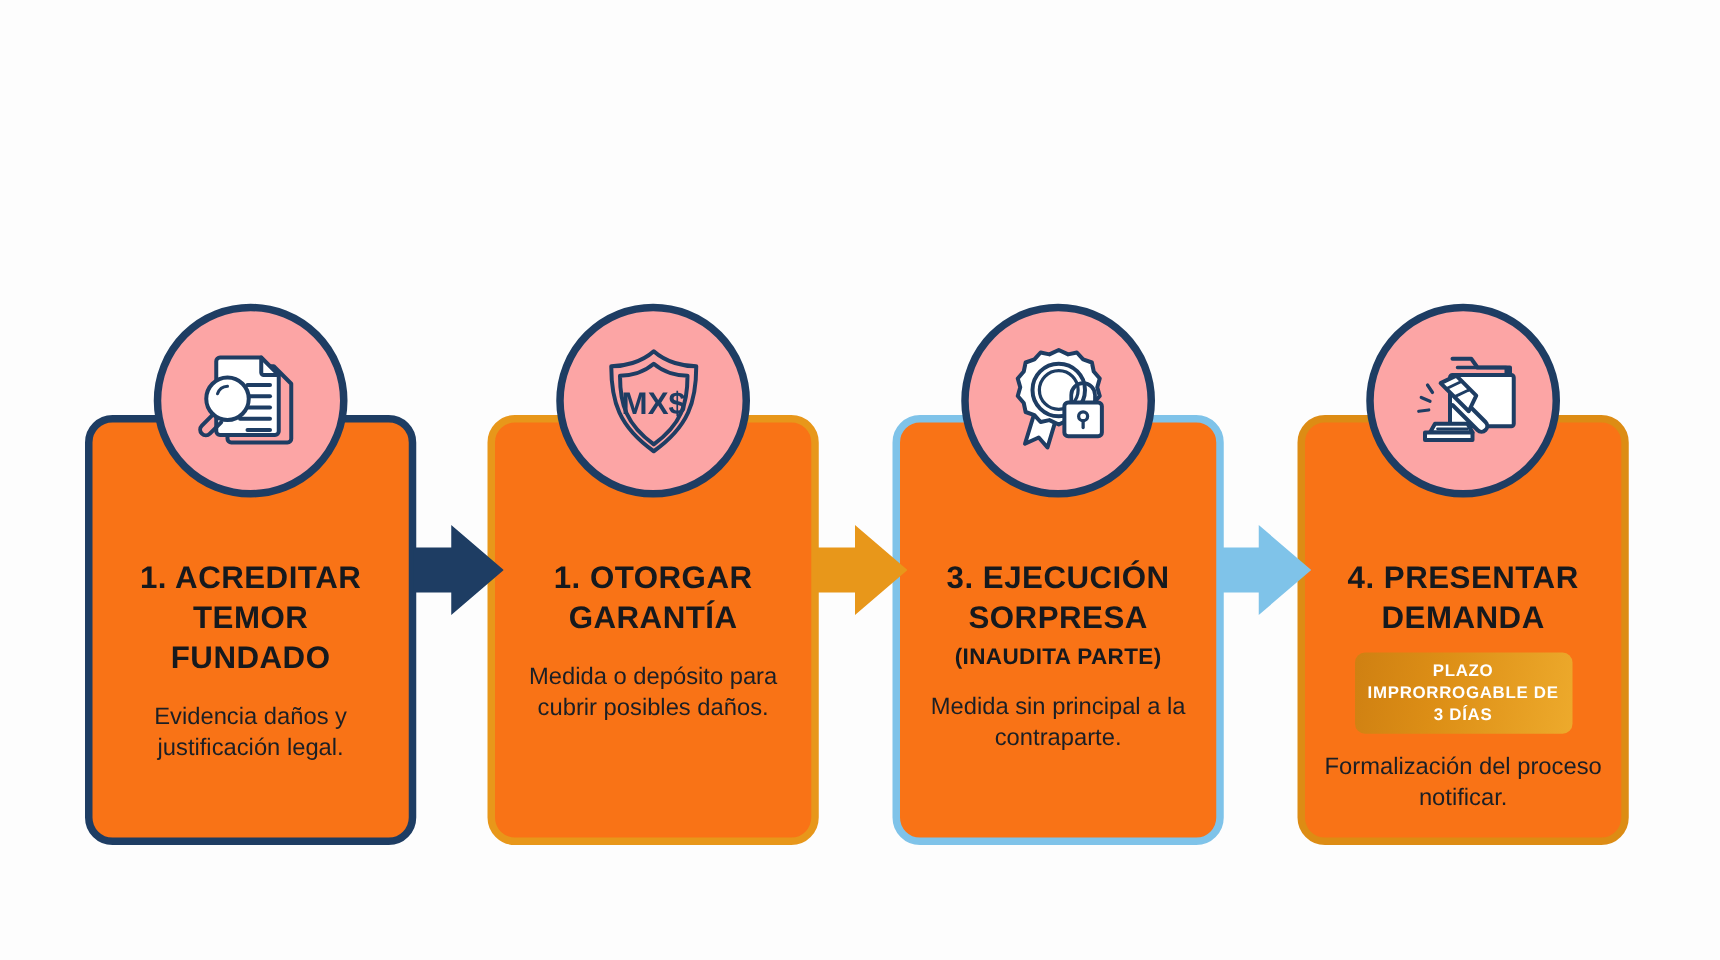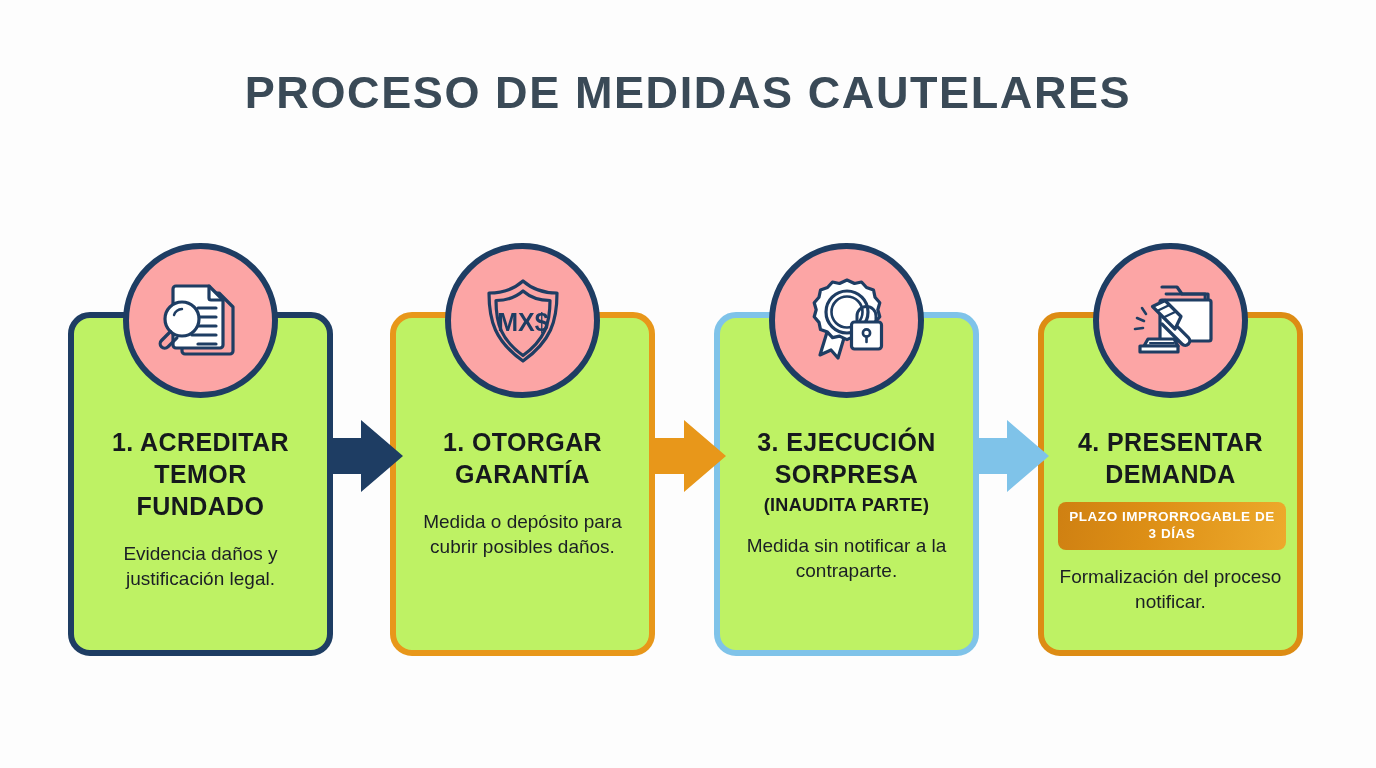--- a/index.html
+++ b/index.html
@@ -29,24 +29,24 @@
     font-weight: bold;
     letter-spacing: 1.6px;
     color: #3a4a57;
     line-height: 1.21;
     white-space: nowrap;
   }
 
   
   .card {
     position: absolute;
-    top: 312px;
+    top: 332px;
     width: 265px;
     height: 344px;
-    background: #bef264;
+    background: #f97316;
     border-radius: 22px;
     border-style: solid;
     border-width: 6px;
   }
   .card.c1 { left: 68px;   border-color: #1e3d63; }
   .card.c2 { left: 390px;  border-color: #e8971a; }
   .card.c3 { left: 714px;  border-color: #7fc3e9; }
   .card.c4 { left: 1038px; border-color: #e8971a;
              border-image: linear-gradient(100deg,#cf7f10 0%,#e8971a 45%,#eda22a 100%) 1;
              border-radius: 22px; }
@@ -78,21 +78,21 @@
     color: #1b1f25;
     line-height: 1.33;
     margin-top: 19px;
   }
   .card.c3 .card-desc { margin-top: 17px; }
 
   
   .badge {
     display: block;
     margin: 12px auto 0;
-    width: 228px;
+    width: 174px;
     padding: 6px 8px 7px;
     border-radius: 8px;
     background: linear-gradient(100deg, #cf8012 0%, #dd8f16 40%, #edaa2c 100%);
     color: #ffffff;
     font-size: 13.5px;
     font-weight: bold;
     letter-spacing: 0.55px;
     line-height: 1.28;
     text-align: center;
   }
@@ -130,42 +130,41 @@
   .arrow.a2 { left: 654px; }
   .arrow.a3 { left: 977px; }
   .arrow svg { display: block; }
 </style>
 </head>
 <body>
 
 <div class="canvas">
 
   <div class="title-block">
-    <div class="title-line">PROCESO DE MEDIDAS CAUTELARES</div>
   </div>
 
   <div class="card c1">
     <div class="card-body">
       <div class="card-heading">1. ACREDITAR TEMOR FUNDADO</div>
       <div class="card-desc">Evidencia daños y justificación legal.</div>
     </div>
   </div>
 
   <div class="card c2">
     <div class="card-body">
       <div class="card-heading">1. OTORGAR GARANTÍA</div>
       <div class="card-desc">Medida o depósito para cubrir posibles daños.</div>
     </div>
   </div>
 
   <div class="card c3">
     <div class="card-body">
       <div class="card-heading">3. EJECUCIÓN SORPRESA</div>
       <div class="card-sub">(INAUDITA PARTE)</div>
-      <div class="card-desc">Medida sin notificar a la contraparte.</div>
+      <div class="card-desc">Medida sin principal a la contraparte.</div>
     </div>
   </div>
 
   <div class="card c4">
     <div class="card-body">
       <div class="card-heading">4. PRESENTAR DEMANDA</div>
       <div class="badge">PLAZO IMPRORROGABLE DE 3 DÍAS</div>
       <div class="card-desc">Formalización del proceso notificar.</div>
     </div>
   </div>

